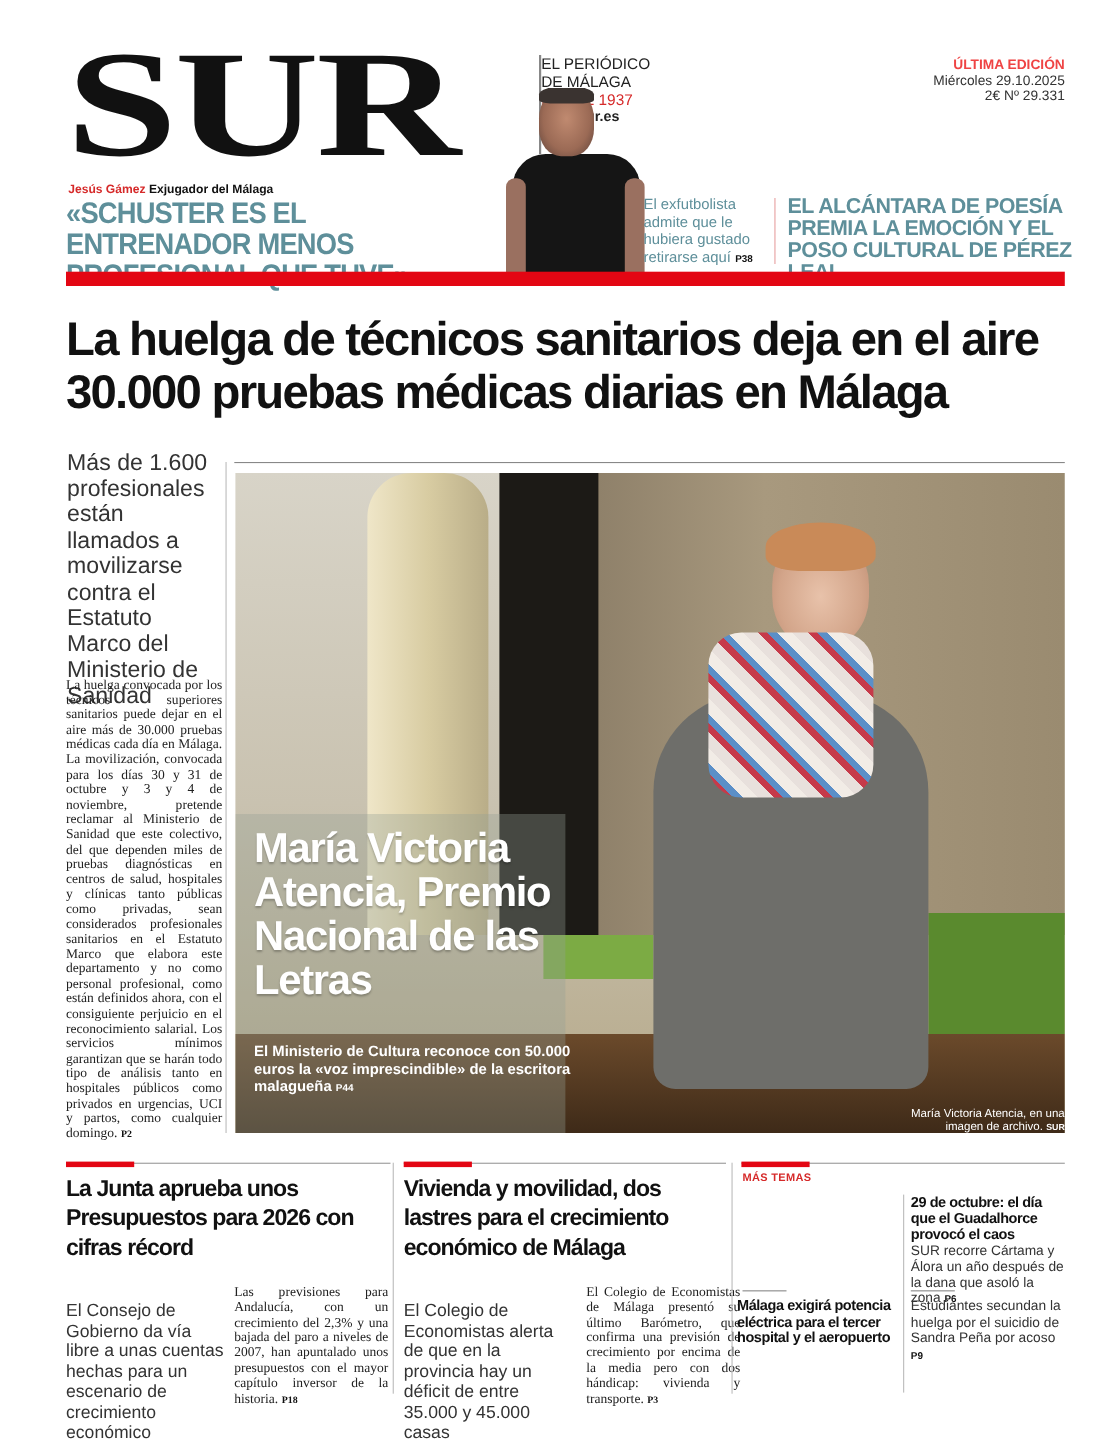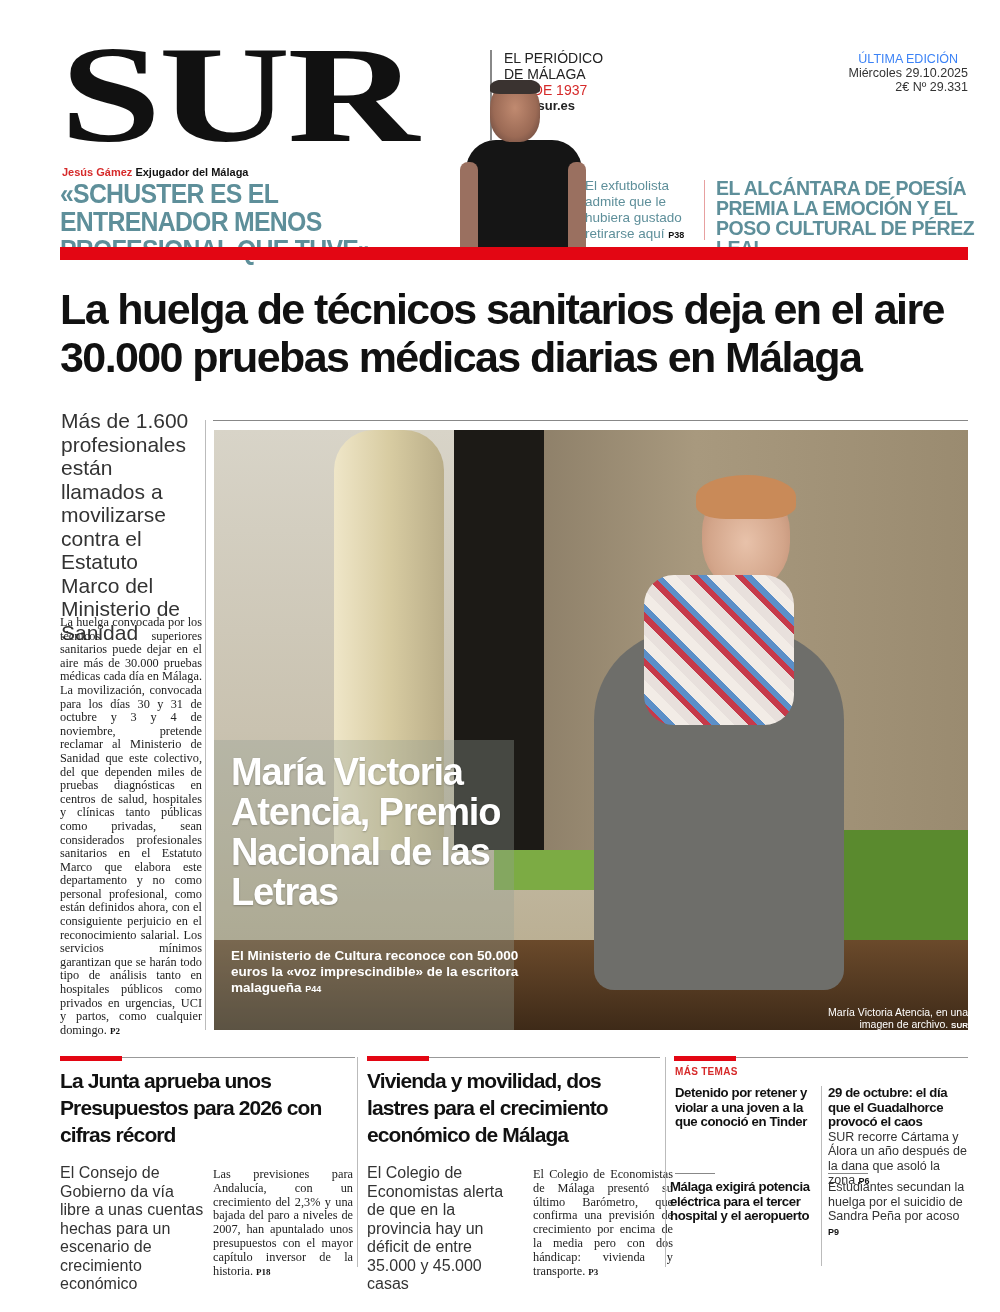--- a/index.html
+++ b/index.html
@@ -3,25 +3,25 @@
 <meta charset="utf-8">
 <style>
   * { box-sizing: border-box; margin: 0; padding: 0; }
   html, body { width: 1000px; height: 1312px; background: #ffffff; overflow: hidden; }
   body { position: relative; font-family: "Liberation Sans", sans-serif; color: #1a1a1a; }
 
   .abs { position: absolute; }
 
   
   .logo { left: 60px; top: 42px; width: 412px; height: 106px; font-family: "Liberation Serif", serif; font-weight: 900; font-size: 138px; line-height: 106px; letter-spacing: -2px; color: #111; transform: scaleX(1.32); transform-origin: left top; }
-  .tagline { left: 490px; top: 50px; width: 130px; border-left: 2px solid #888; padding-left: 12px; height: 90px; font-size: 14px; line-height: 16px; color: #222; }
+  .tagline { left: 490px; top: 50px; width: 130px; border-left: 2px solid #888; height: 90px; font-size: 14px; line-height: 16px; color: #222; }
   .tagline .since { color: #d62a2a; }
   .tagline .url { font-weight: 700; font-size: 13px; }
   .edition { right: 32px; top: 52px; text-align: right; font-size: 12.5px; line-height: 14px; color: #333; }
-  .edition .ed-title { font-weight: 400; color: #3b82f6; text-align: center; }
+  .edition .ed-title { font-weight: 700; color: #ef4444; }
 
   
   .player { left: 460px; top: 80px; width: 130px; height: 178px; overflow: hidden; }
   .player .head { position: absolute; left: 30px; top: 0; width: 50px; height: 62px; background: radial-gradient(ellipse at 50% 45%, #c08a70 0%, #9b6a55 60%, #5b4038 100%); border-radius: 45% 45% 40% 40%; }
   .player .hair { position: absolute; left: 30px; top: -2px; width: 50px; height: 16px; background: #3a3330; border-radius: 50% 50% 20% 20%; }
   .player .torso { position: absolute; left: 6px; top: 60px; width: 116px; height: 130px; background: #151515; border-radius: 30px 30px 0 0; }
   .player .arm-l { position: absolute; left: 0; top: 82px; width: 18px; height: 96px; background: #9a7060; border-radius: 8px; }
   .player .arm-r { position: absolute; right: 4px; top: 82px; width: 18px; height: 96px; background: #9a7060; border-radius: 8px; }
 
   
@@ -60,21 +60,21 @@
   .photo-headline { left: 231px; top: 752px; width: 290px; font-weight: 700; font-size: 38px; line-height: 40px; color: #ffffff; letter-spacing: -1.2px; text-shadow: 0 1px 2px rgba(0,0,0,0.25); }
   .photo-sub { left: 231px; top: 948px; width: 290px; font-size: 13.5px; line-height: 16px; color: #ffffff; font-weight: 600; }
   .photo-sub .pref { color: #fff; }
   .caption { left: 820px; top: 1006px; width: 148px; text-align: right; font-size: 10.5px; line-height: 12px; color: #fff; }
   .caption .credit { font-size: 8px; font-weight: 700; }
 
   
   .sep-h { height: 1px; background: #999; }
   .redtick { height: 5px; background: #e30613; }
   .bottom-headline { font-weight: 700; font-size: 21px; line-height: 27px; color: #111; letter-spacing: -0.9px; }
-  .bottom-summary { font-size: 16px; line-height: 18.5px; color: #333; font-weight: 300; }
+  .bottom-summary { font-size: 16px; line-height: 18.5px; color: #333; font-weight: 300; margin-top: 19px; }
   .bottom-body { font-family: "Liberation Serif", serif; font-size: 12.3px; line-height: 13.8px; color: #222; text-align: justify; }
   .vdiv { width: 1px; background: #bbb; }
 
   .mas-label { font-size: 10px; font-weight: 700; color: #d62a2a; letter-spacing: 0.3px; }
   .mas-headline { font-weight: 700; font-size: 13.2px; line-height: 14.5px; color: #111; letter-spacing: -0.4px; }
   .mas-sub { font-size: 12.5px; line-height: 14.5px; color: #333; }
   .shortline { width: 40px; height: 1px; background: #888; }
 </style>
 </head>
 <body>
@@ -171,21 +171,20 @@
   <span>El Colegio de Economistas de Málaga presentó su último Barómetro, que confirma una previsión de crecimiento por encima de la media pero con dos hándicap: vivienda y transporte.</span>
   <span class="pref">P3</span>
 </div>
 <div class="abs vdiv" style="left:665px; top:1057px; height:210px;"></div>
 
 <div class="abs sep-h" style="left:674px; top:1057px; width:294px;"></div>
 <div class="abs redtick" style="left:674px; top:1056px; width:62px;"></div>
 <div class="abs mas-label" style="left:675px; top:1066px;">MÁS TEMAS</div>
 
 <div class="abs" style="left:675px; top:1086px; width:140px;">
-  <div class="mas-headline">Detenido por retener y violar a una joven a la que conoció en Tinder</div>
 </div>
 <div class="abs shortline" style="left:675px; top:1173px;"></div>
 <div class="abs" style="left:670px; top:1180px; width:145px;">
   <div class="mas-headline">Málaga exigirá potencia eléctrica para el tercer hospital y el aeropuerto</div>
 </div>
 
 <div class="abs vdiv" style="left:821px; top:1086px; height:180px;"></div>
 
 <div class="abs" style="left:828px; top:1086px; width:142px;">
   <div class="mas-headline">29 de octubre: el día que el Guadalhorce provocó el caos</div>

